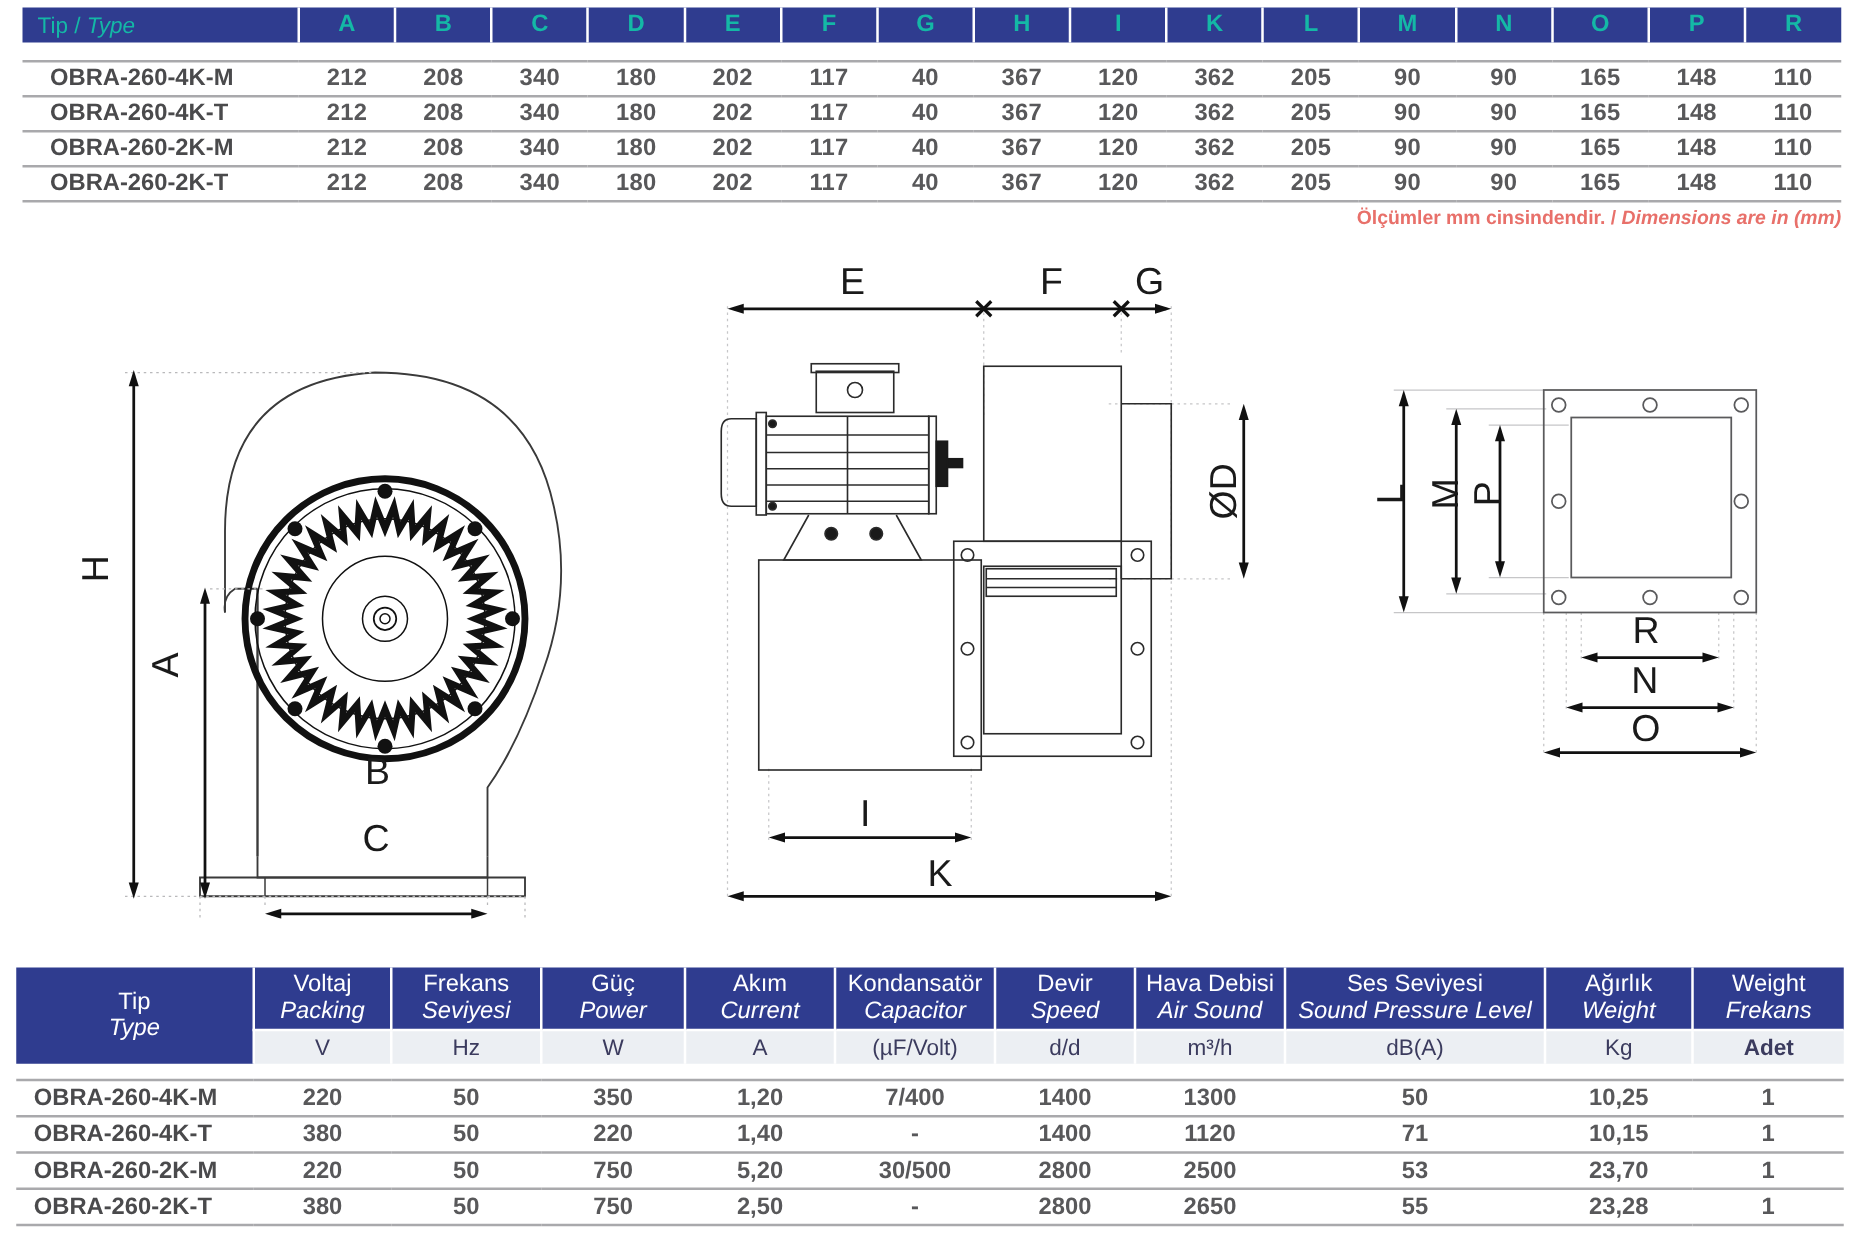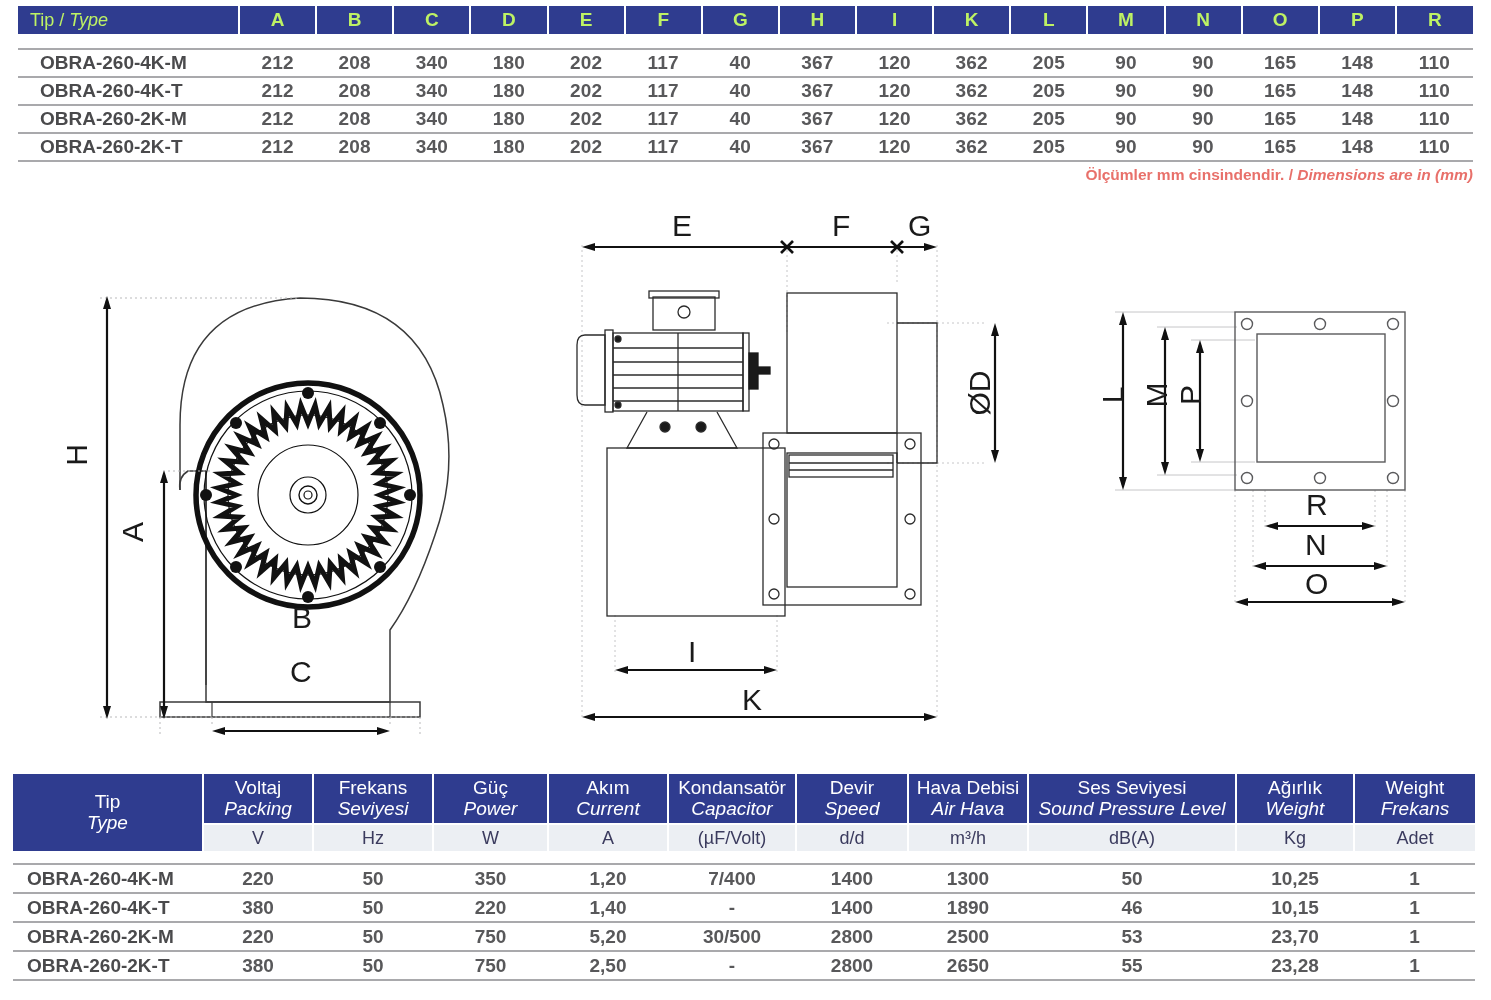--- a/index.html
+++ b/index.html
@@ -22,21 +22,21 @@
     top: 6px;
     width: 1455px;
   }
   table.dt {
     border-collapse: collapse;
     width: 100%;
     table-layout: fixed;
   }
   table.dt thead th {
     background: #2f3c8f;
-    color: #bef264;
+    color: #14b8a6;
     font-size: 19px;
     font-weight: bold;
     height: 28px;
     padding: 0;
     border-right: 2px solid #ffffff;
     text-align: center;
     vertical-align: middle;
     line-height: 28px;
   }
   table.dt thead th.typehead {
@@ -148,21 +148,21 @@
   }
   table.st td.unit {
     background: #eceff3;
     color: #3b3b5e;
     font-size: 18px;
     text-align: center;
     height: 26px;
     padding: 0;
     border-right: 2px solid #ffffff;
   }
-  table.st td.unit:last-child { border-right: none; }
+  table.st td.unit:last-child { border-right: none; font-weight: bold; }
 
   table.st tbody.body tr td {
     font-size: 19px;
     color: #58585a;
     height: 27px;
     padding: 0;
     text-align: center;
     border-top: 2px solid #a9a9ac;
     font-weight: bold;
   }
@@ -605,21 +605,21 @@
         <th class="h1">
           <span class="tr-l">Kondansatör</span>
           <span class="en-l">Capacitor</span>
         </th>
         <th class="h1">
           <span class="tr-l">Devir</span>
           <span class="en-l">Speed</span>
         </th>
         <th class="h1">
           <span class="tr-l">Hava Debisi</span>
-          <span class="en-l">Air Hava</span>
+          <span class="en-l">Air Sound</span>
         </th>
         <th class="h1">
           <span class="tr-l">Ses Seviyesi</span>
           <span class="en-l">Sound Pressure Level</span>
         </th>
         <th class="h1">
           <span class="tr-l">Ağırlık</span>
           <span class="en-l">Weight</span>
         </th>
         <th class="h1">
@@ -658,22 +658,22 @@
         <td>1</td>
       </tr>
       <tr>
         <td class="typecell">OBRA-260-4K-T</td>
         <td>380</td>
         <td>50</td>
         <td>220</td>
         <td>1,40</td>
         <td>-</td>
         <td>1400</td>
-        <td>1890</td>
-        <td>46</td>
+        <td>1120</td>
+        <td>71</td>
         <td>10,15</td>
         <td>1</td>
       </tr>
       <tr>
         <td class="typecell">OBRA-260-2K-M</td>
         <td>220</td>
         <td>50</td>
         <td>750</td>
         <td>5,20</td>
         <td>30/500</td>

